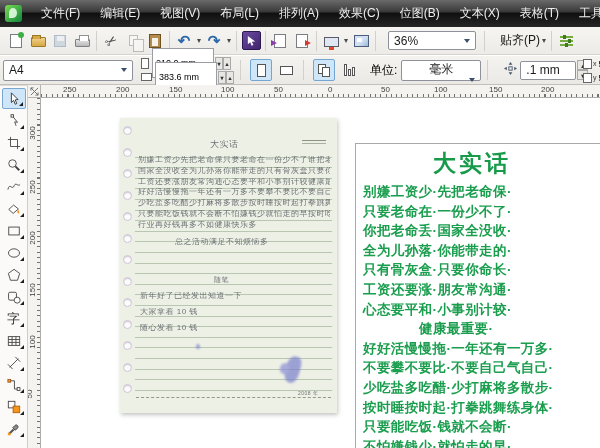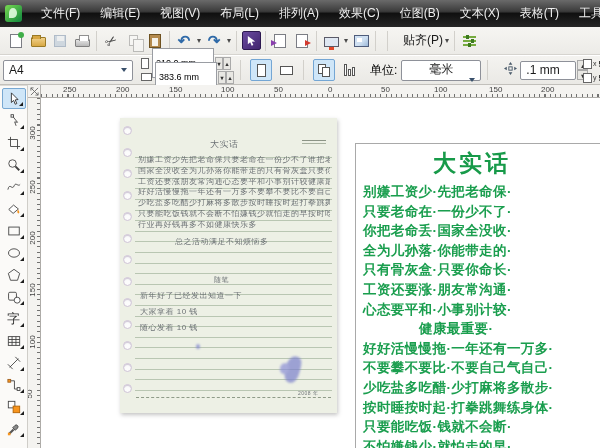--- a/index.html
+++ b/index.html
@@ -225,20 +225,24 @@
       </div>
     <div class="sep"></div>
     <div class="tbtn">
         <div class="i-launch"></div>
       </div>
     <span class="drop">▾</span>
     <div class="tbtn">
         <div class="i-welcome"></div>
       </div>
     <div class="sep"></div>
+    <div class="combo" id="zoomCombo">
+      <span>36%</span>
+      <span class="chev"></span>
+    </div>
     <div class="sep" style="margin-left:8px;"></div>
     <span class="snap-label">贴齐(P)</span>
     <span class="drop">▾</span>
     <div class="sep"></div>
     <div class="tbtn">
       <div class="i-options">
           <i></i>
           <i></i>
           <i></i>
         </div>

